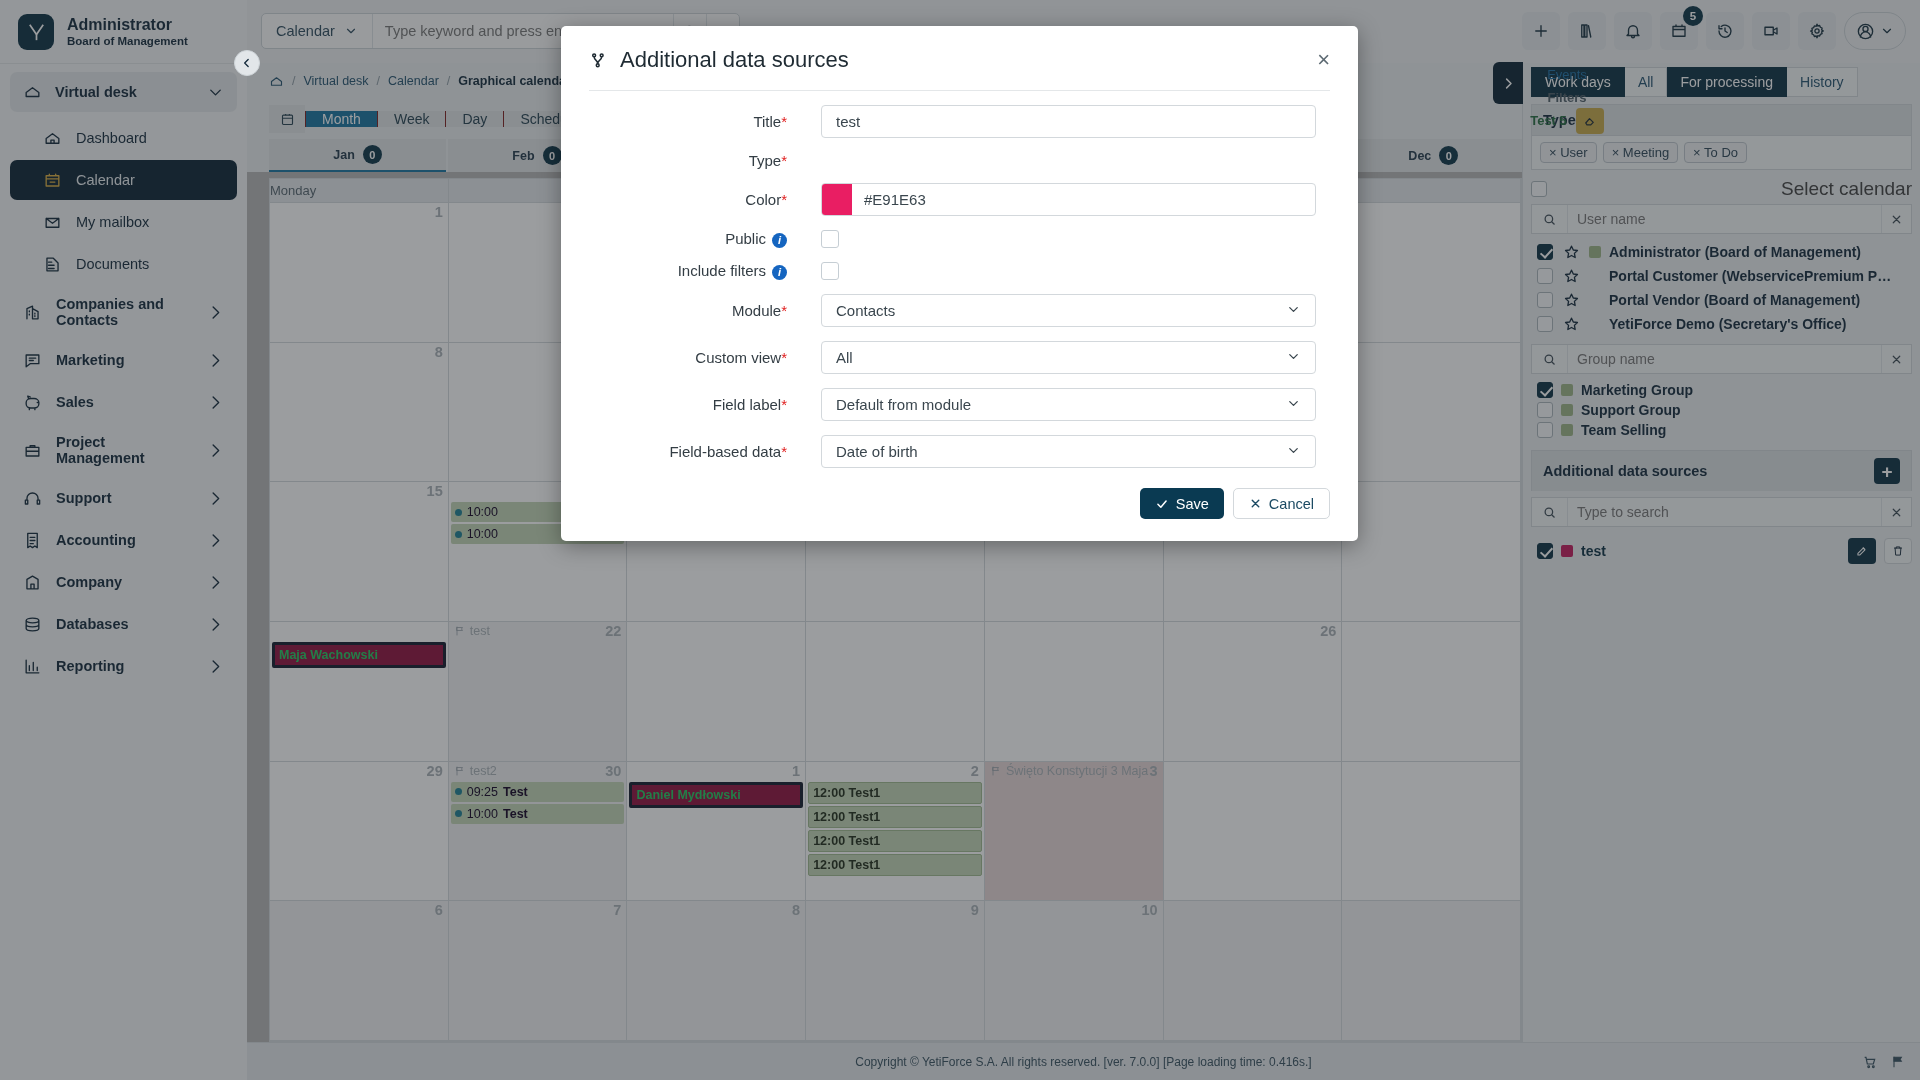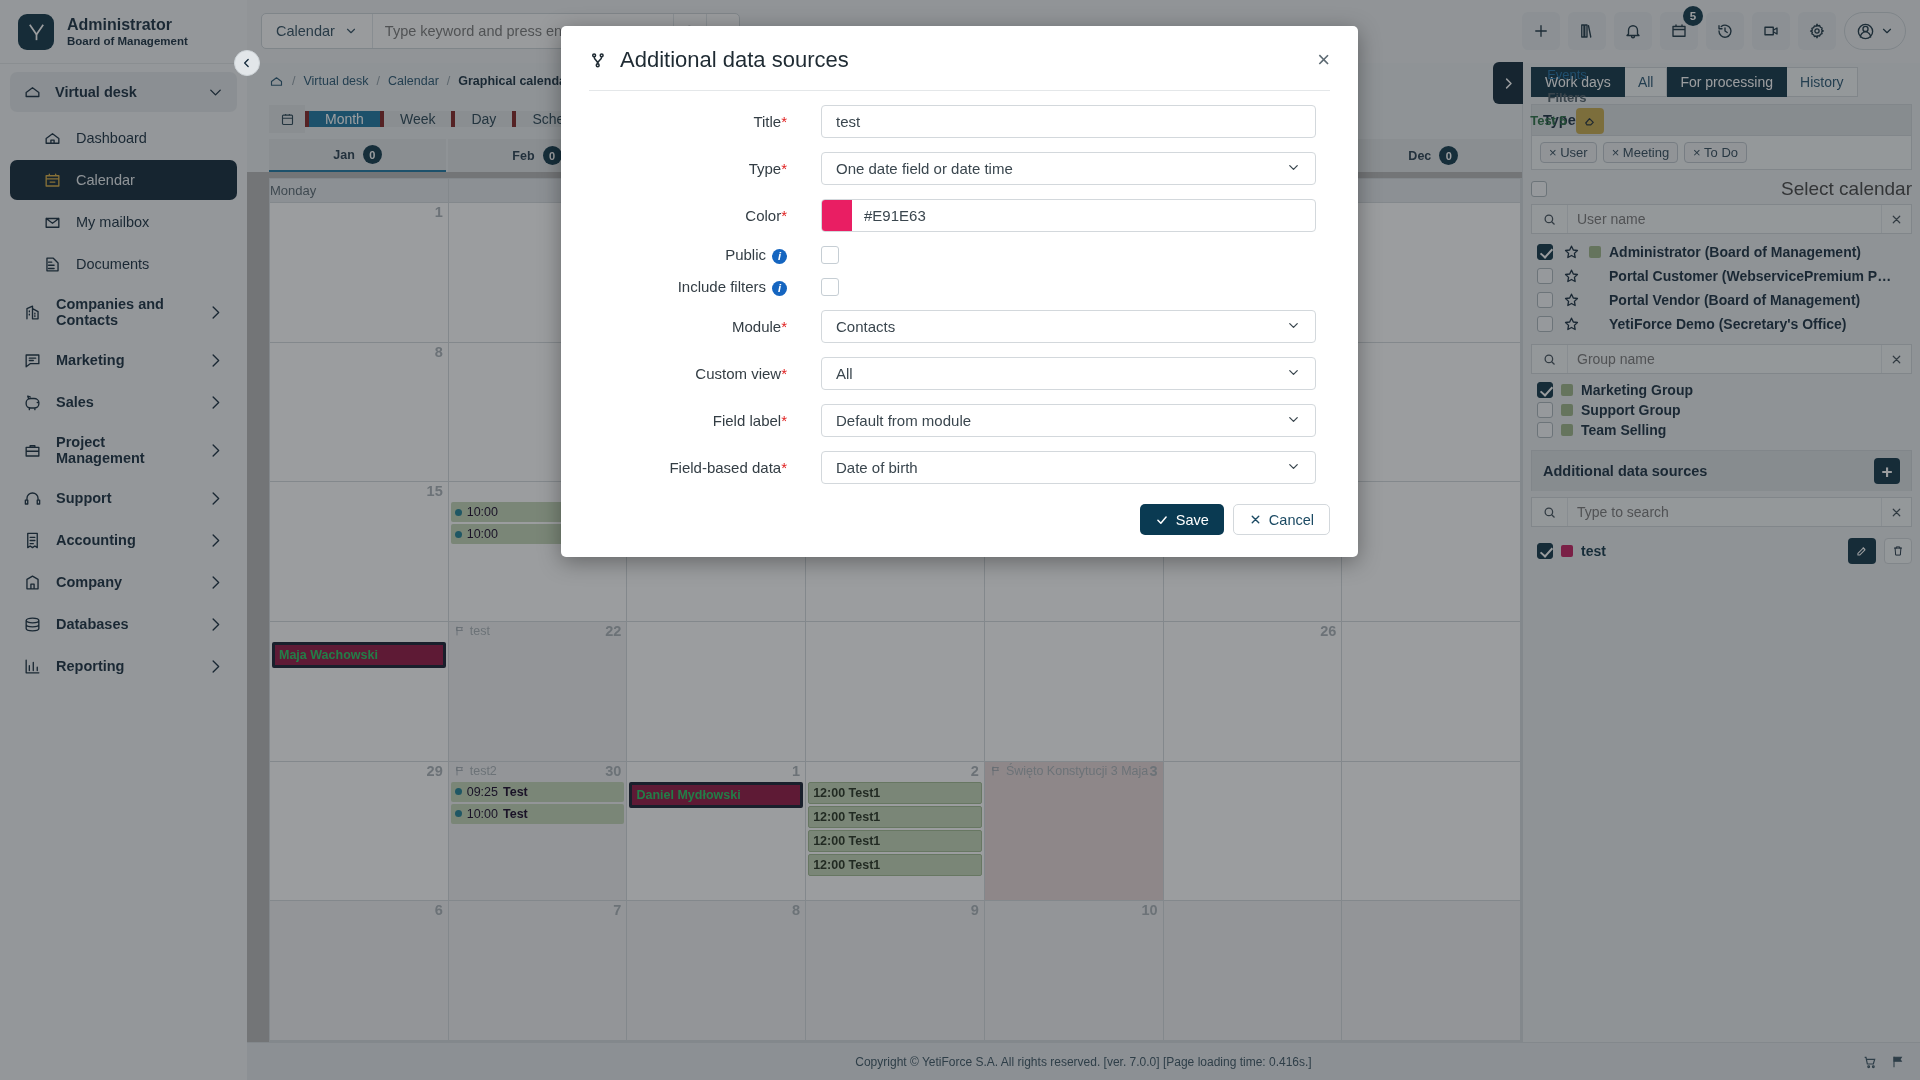--- a/index.html
+++ b/index.html
@@ -78,21 +78,21 @@
   
   #crumbbar{position:absolute;left:247px;top:63px;right:398px;height:36px;background:#e9ecee;
     display:flex;align-items:center;gap:8px;padding-left:22px;font-size:12.5px;}
   .crumb{color:#23526e;}
   .crumb.cur{font-weight:bold;color:#11293a;}
   .crumb-s{color:#8c9aa3;}
   #viewbar{position:absolute;left:247px;top:99px;right:398px;height:40px;background:#e9ecee;
     display:flex;align-items:center;padding-left:22px;gap:0;}
   .vb-ico{width:36px;height:28px;background:#dfe3e6;display:flex;align-items:center;justify-content:center;}
   .vb-btn{height:16px;padding:0 16px;background:#dfe3e6;display:flex;align-items:center;
-    font-size:14px;color:#24404f;border-left:4px solid #7f1d1d;}
+    font-size:14px;color:#24404f;border-left:1px solid #7f1d1d;}
   .vb-btn.on{background:#17739f;color:#fff;}
 
   
   #monthtabs{position:absolute;left:247px;top:139px;right:398px;height:33px;background:#e9ecee;
     display:flex;padding-left:22px;gap:2px;}
   .mtab{flex:1;display:flex;align-items:center;justify-content:center;gap:8px;
     background:#dfe3e6;font-size:12.5px;font-weight:bold;color:#22394a;}
   .mtab.on{border-bottom:2px solid #17739f;}
   .mbadge{min-width:19px;height:19px;border-radius:10px;background:#0a3245;color:#fff;
     font-size:11px;font-weight:bold;display:flex;align-items:center;justify-content:center;}
@@ -856,28 +856,20 @@
   <div class="m-hr"></div>
   <div class="m-body" id="modal-fields">
       <div class="frow">
         <div class="flab">Title<span class="req">*</span></div>
         <div class="fctl">
           <div class="inp">test</div>
         </div>
       </div>
       <div class="frow">
         <div class="flab">Type<span class="req">*</span></div>
-        <div class="fctl">
-          <div class="sel">
-            <span>One date field or date time</span>
-            <span class="cv"><svg viewBox="0 0 24 24" width="15" height="15" fill="none" stroke="#3a464e" stroke-width="2" stroke-linecap="round" stroke-linejoin="round">
-                <path d="M6 9 L12 15 L18 9"></path>
-              </svg></span>
-          </div>
-        </div>
       </div>
       <div class="frow">
         <div class="flab">Color<span class="req">*</span></div>
         <div class="fctl">
           <div class="colorrow">
             <div class="colorsw" style="background: rgb(233, 30, 99);"></div>
             <div class="colorval">#E91E63</div>
           </div>
         </div>
       </div>

